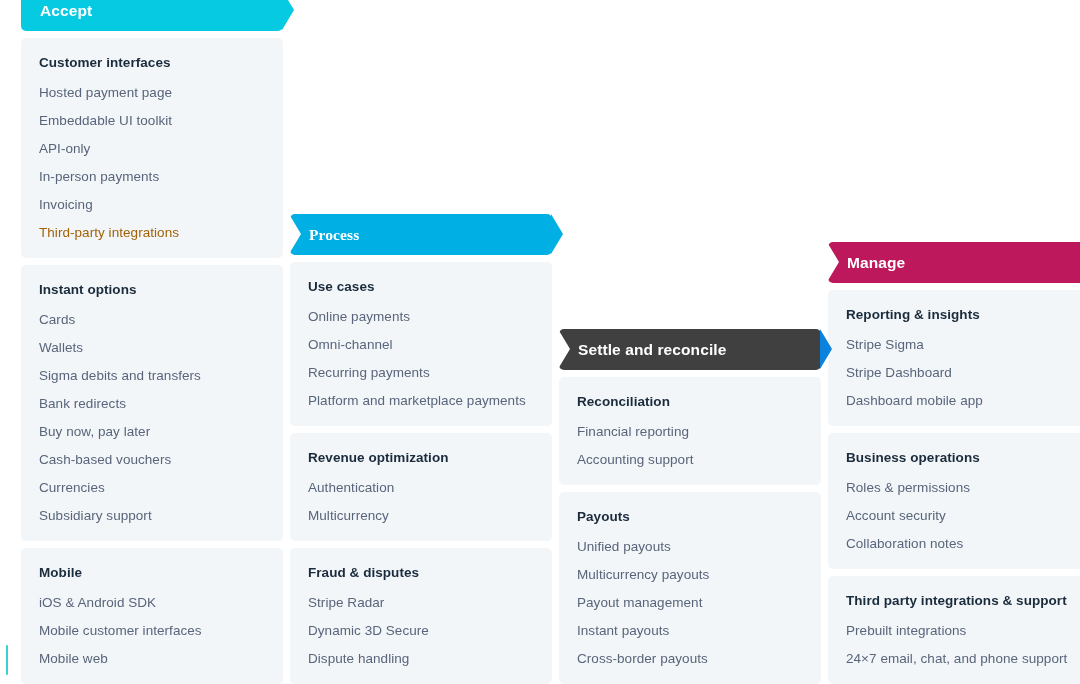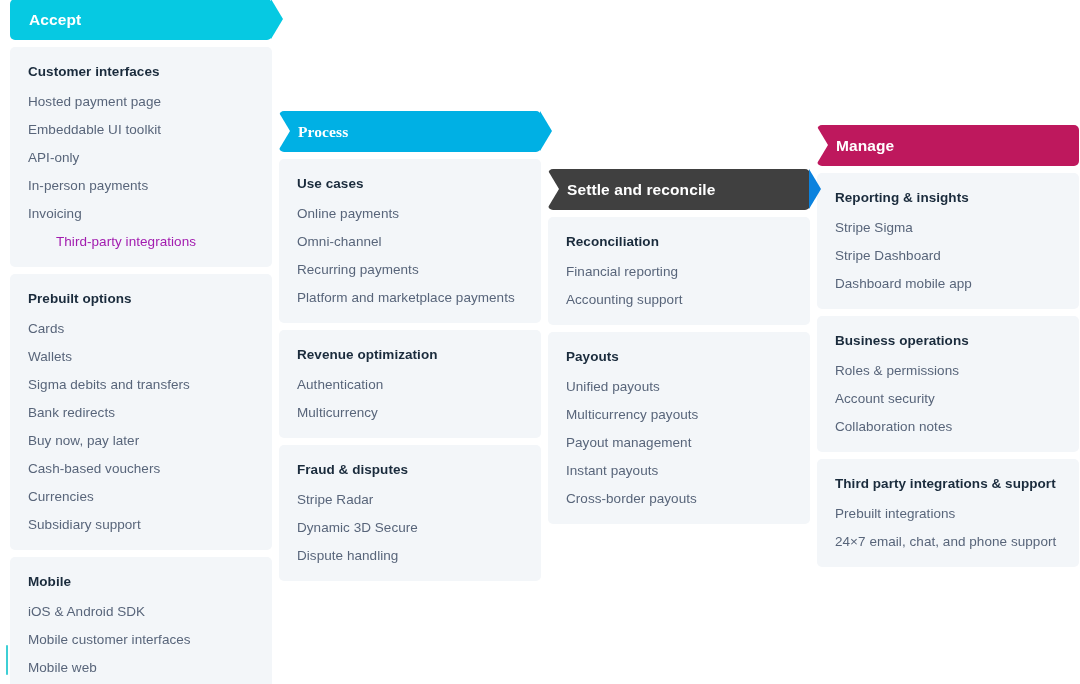--- a/index.html
+++ b/index.html
@@ -15,25 +15,25 @@
   #board {
     position: relative;
     width: 1080px;
     height: 684px;
     background: #ffffff;
     padding: 8px 0 0 0;
   }
 
   .columns {
     display: flex;
-    align-items: center;
+    align-items: flex-end;
     width: 1080px;
     height: 676px;
     gap: 7px;
-    padding-left: 10px;
+    padding-left: 21px;
     padding-right: 0px;
   }
 
   .column {
     width: 262px;
     flex: 0 0 262px;
     display: flex;
     flex-direction: column;
     gap: 7px;
   }
@@ -104,21 +104,21 @@
 
   .card-item {
     font-size: 13.5px;
     color: #58657a;
     line-height: 18px;
     margin-bottom: 10px;
     letter-spacing: 0.05px;
   }
   .card-item:last-child { margin-bottom: 0; }
 
-  .card-item.highlight { color: #a21caf; margin-left: 28px; }
+  .card-item.highlight { color: #a16207; }
 
   
   .scroll-marker {
     position: absolute;
     left: 6px;
     top: 645px;
     width: 2px;
     height: 30px;
     background: #3ecfd5;
     border-radius: 2px;
@@ -134,21 +134,21 @@
         <div class="card">
           <div class="card-title">Customer interfaces</div>
           <div class="card-item">Hosted payment page</div>
           <div class="card-item">Embeddable UI toolkit</div>
           <div class="card-item">API-only</div>
           <div class="card-item">In-person payments</div>
           <div class="card-item">Invoicing</div>
           <div class="card-item highlight">Third-party integrations</div>
         </div>
         <div class="card">
-          <div class="card-title">Prebuilt options</div>
+          <div class="card-title">Instant options</div>
           <div class="card-item">Cards</div>
           <div class="card-item">Wallets</div>
           <div class="card-item">Sigma debits and transfers</div>
           <div class="card-item">Bank redirects</div>
           <div class="card-item">Buy now, pay later</div>
           <div class="card-item">Cash-based vouchers</div>
           <div class="card-item">Currencies</div>
           <div class="card-item">Subsidiary support</div>
         </div>
         <div class="card">

